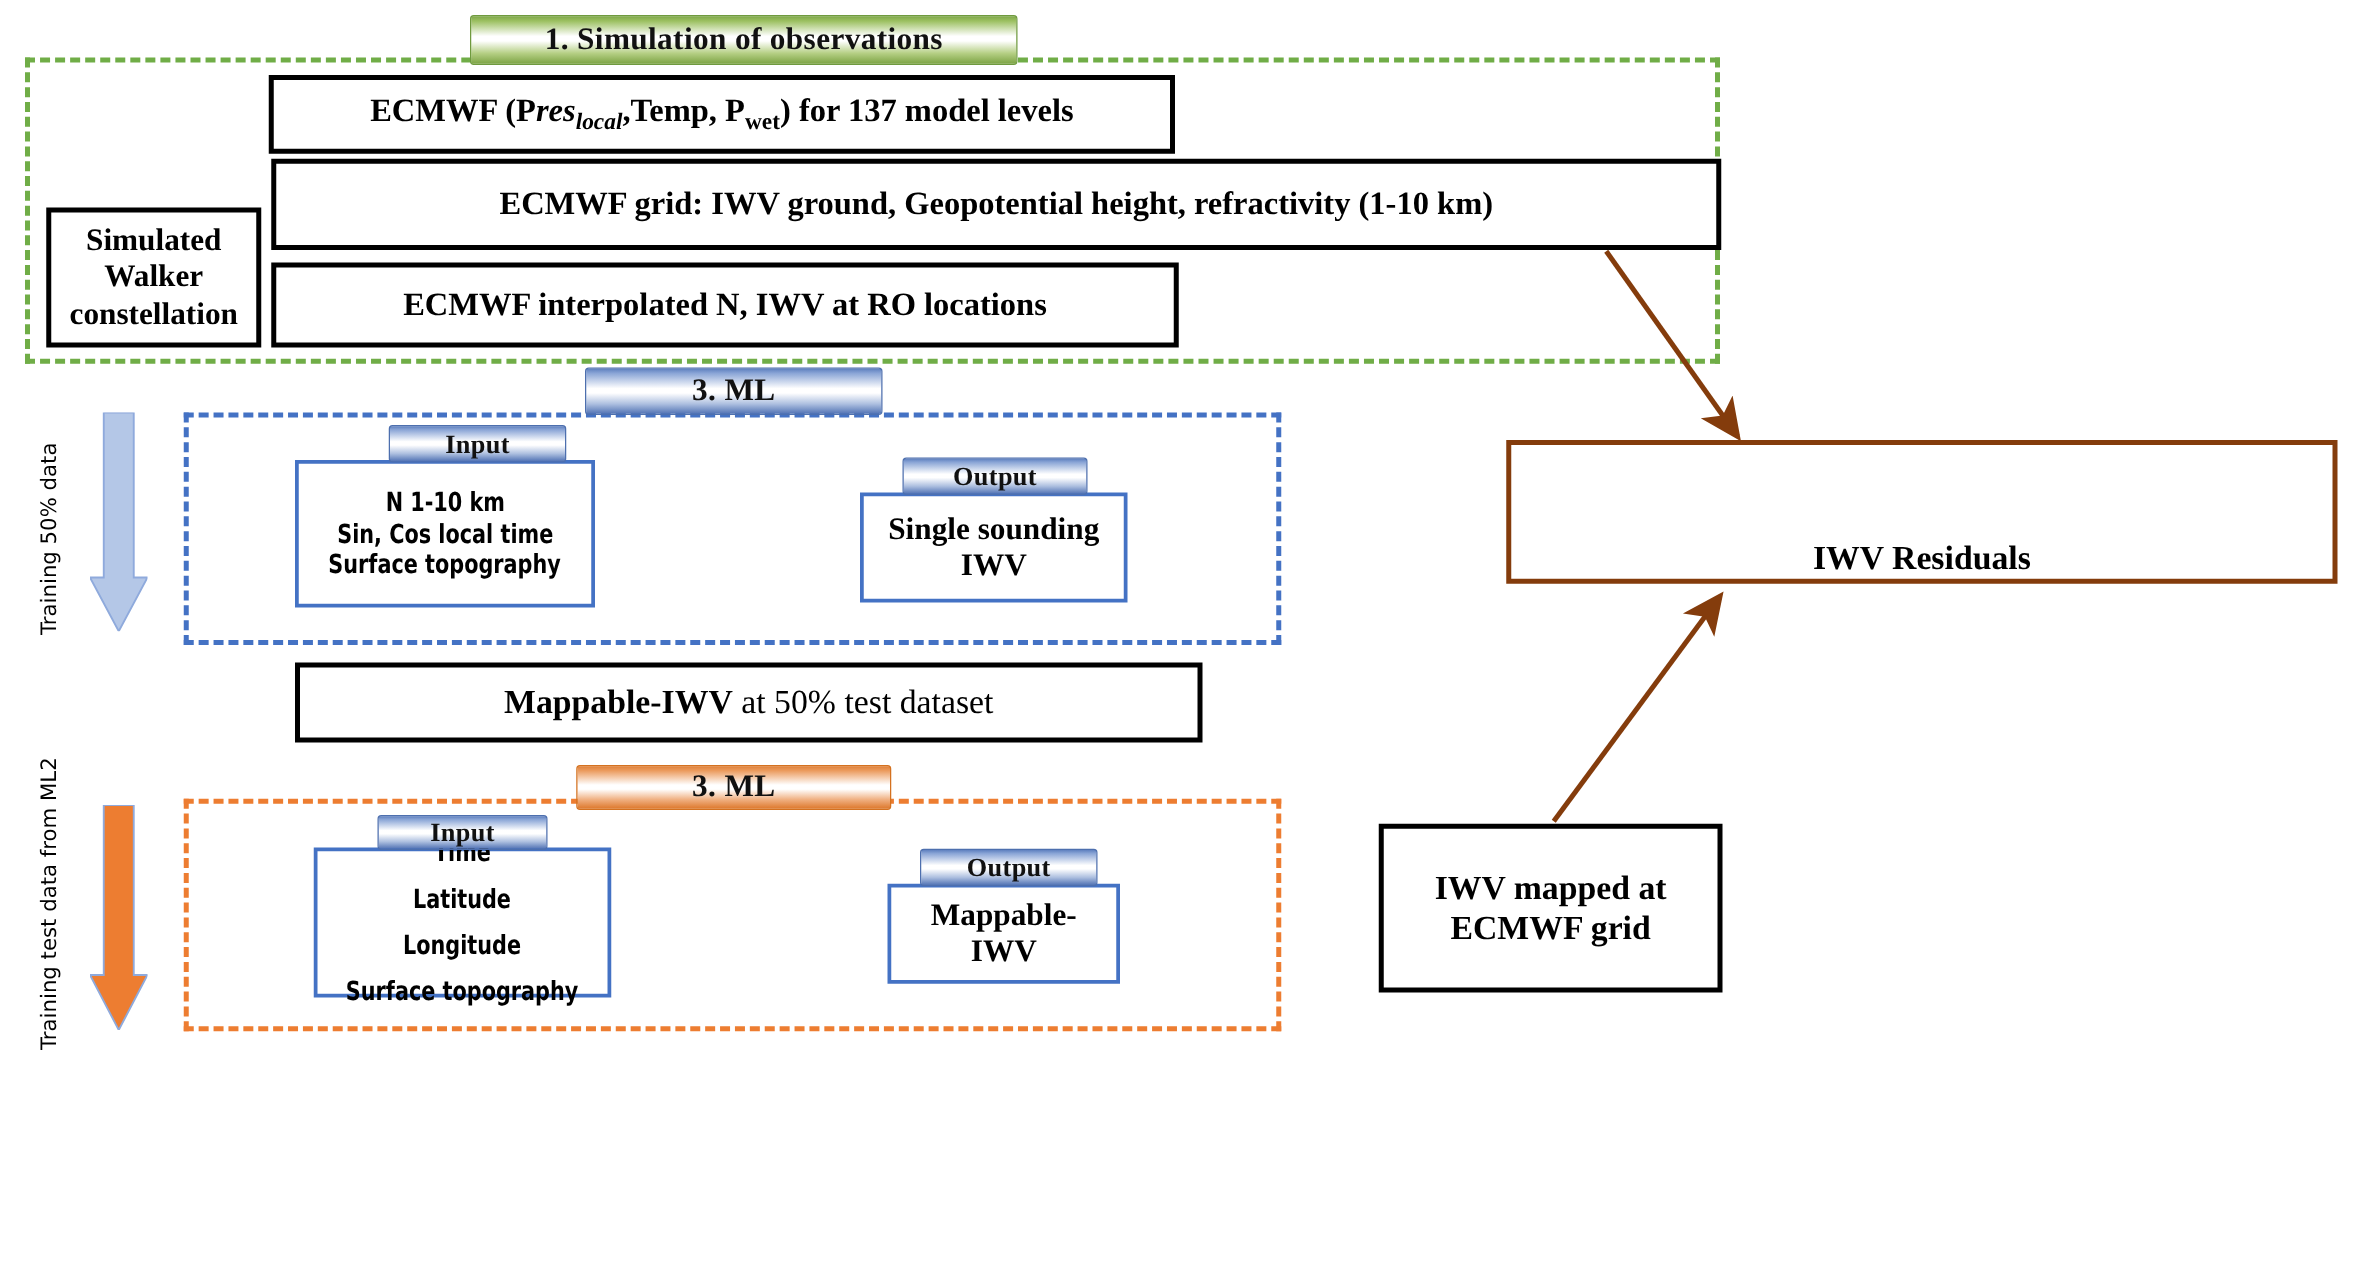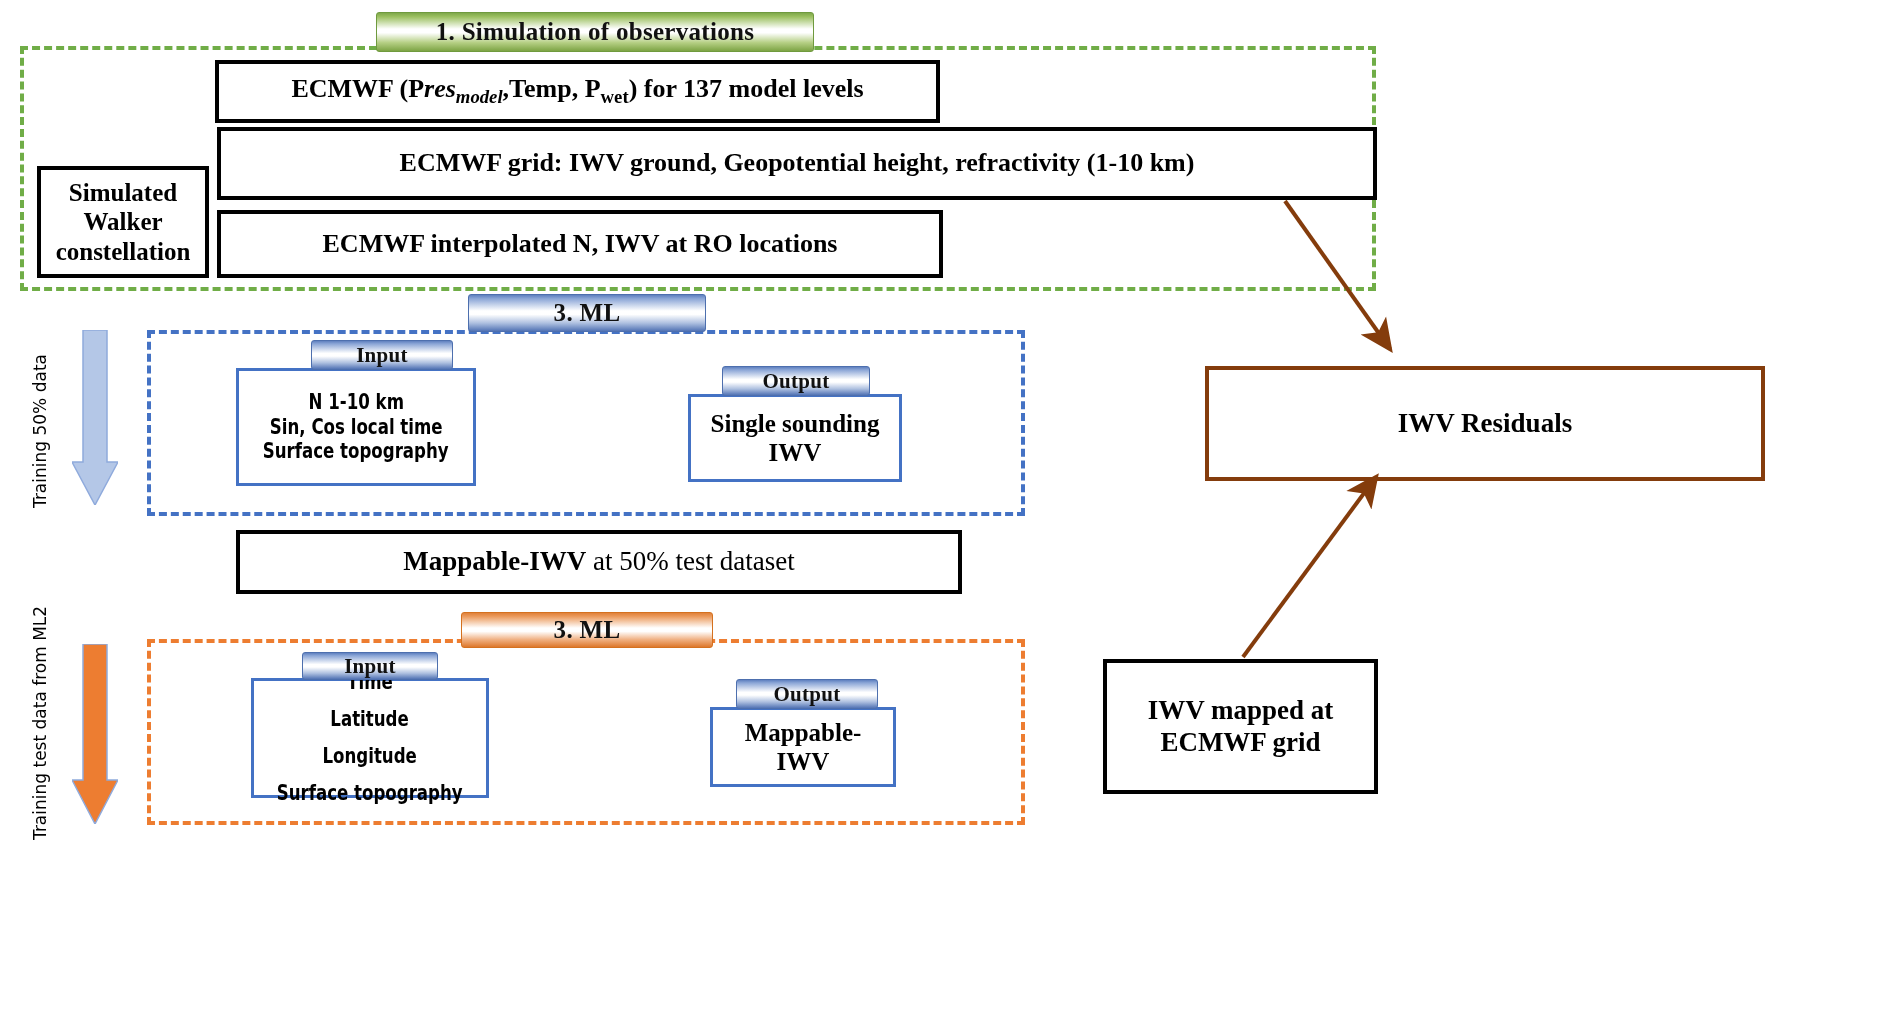--- a/index.html
+++ b/index.html
@@ -113,21 +113,21 @@
 <div class="stage">
 
   <div class="abs frame frame-green" style="left:20px; top:46px; width:1356px; height:245px;"></div>
 
   <div class="abs banner banner-green" style="left:376px; top:12px; width:438px; height:40px; font-size:25px;">
     <span>1. Simulation of observations</span>
   </div>
 
   <div class="abs box box-black" style="left:215px; top:60px; width:725px; height:63px; font-size:26px;">
     <span>
-      <span>ECMWF (P</span><span class="ital">res</span><span class="sub ital">model</span><span>,Temp, P</span><span class="sub">wet</span><span>) for 137 model levels</span>
+      <span>ECMWF (P</span><span class="ital">res</span><span class="sub ital">local</span><span>,Temp, P</span><span class="sub">wet</span><span>) for 137 model levels</span>
     </span>
   </div>
 
   <div class="abs box box-black" style="left:217px; top:127px; width:1160px; height:73px; font-size:26px;">
     <span>ECMWF grid: IWV ground, Geopotential height, refractivity (1-10 km)</span>
   </div>
 
   <div class="abs box box-black" style="left:217px; top:210px; width:726px; height:68px; font-size:26px;">
     <span>ECMWF interpolated N, IWV at RO locations</span>
   </div>
@@ -202,21 +202,21 @@
 
   <div class="abs" style="left:72px; top:644px; width:46px; height:180px;">
     <svg width="46" height="180" viewBox="0 0 46 180">
       <polygon points="11,0 35,0 35,136 46,136 23,180 0,136 11,136" fill="#ed7d31" stroke="#8faadc" stroke-width="1.5"></polygon>
     </svg>
   </div>
   <div class="abs" style="left:48px; top:620px; width:24px; height:220px;">
     <span class="rot-label" style="position:absolute; left:2px; bottom:0;">Training test data from ML2</span>
   </div>
 
-  <div class="abs box box-brown" style="left:1205px; top:366px; width:560px; height:115px; font-size:27px;">
+  <div class="abs box box-brown" style="left:1205px; top:352px; width:665px; height:115px; font-size:27px;align-items:flex-end;">
     <span>IWV Residuals</span>
   </div>
 
   <div class="abs box box-black" style="left:1103px; top:659px; width:275px; height:135px; font-size:27px; flex-direction:column;">
     <span>IWV mapped at</span>
     <span>ECMWF grid</span>
   </div>
 
   <svg class="overlay">
     <defs>

